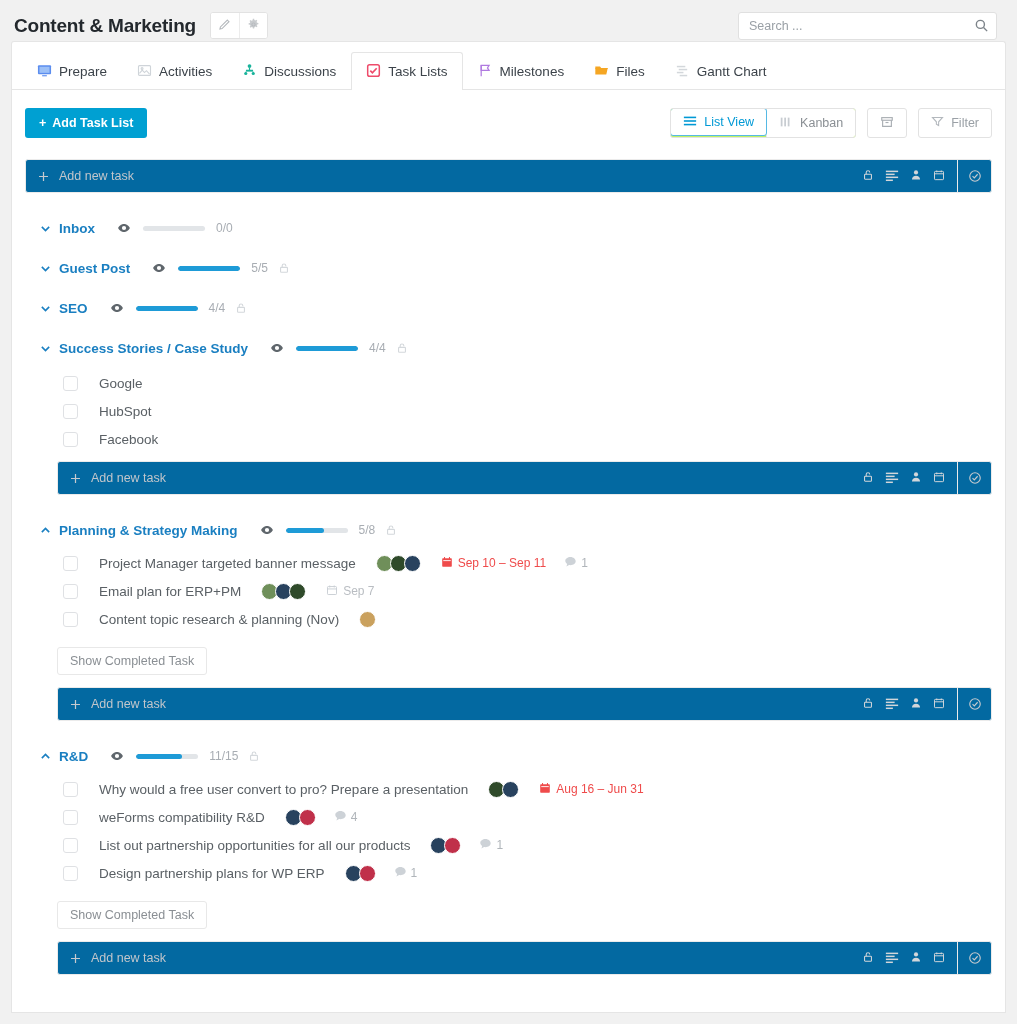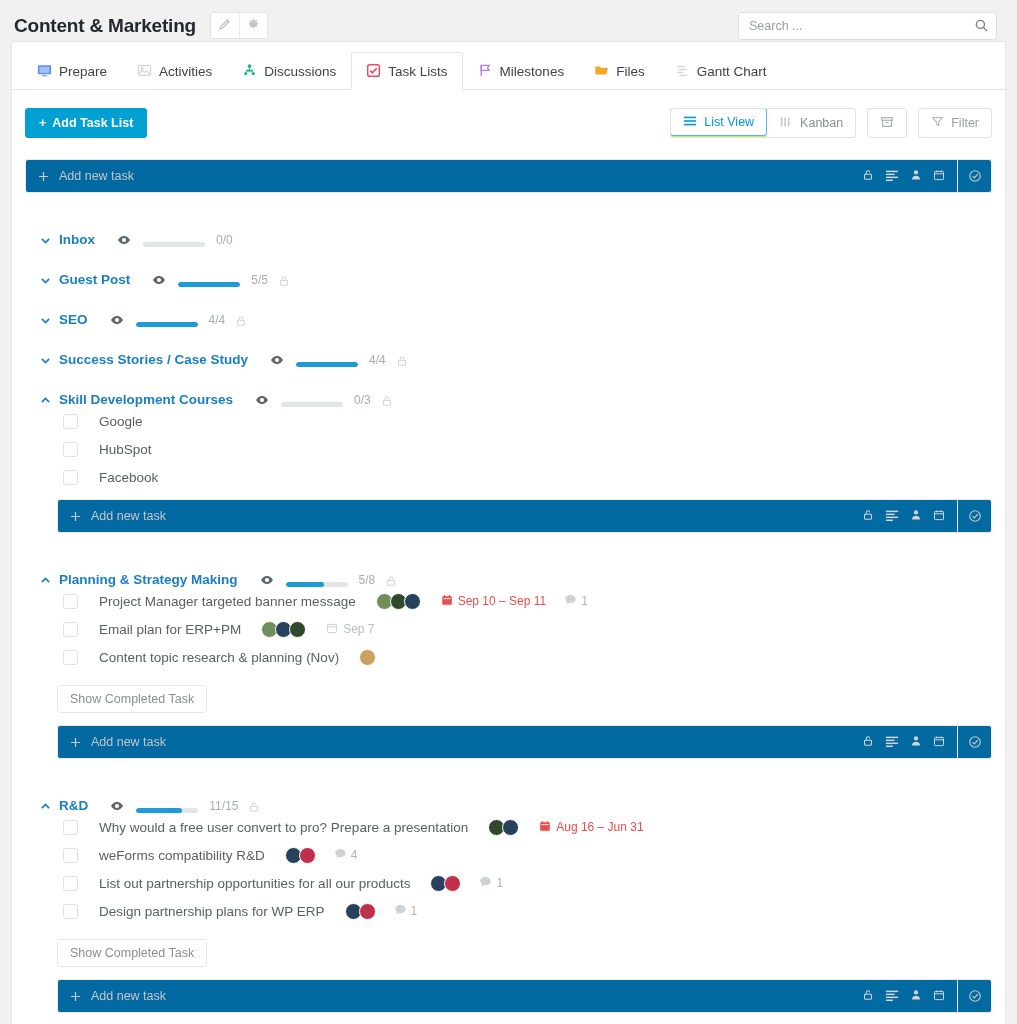--- a/index.html
+++ b/index.html
@@ -188,21 +188,21 @@
     border-left: 1px solid #ebebeb;
     width: 34px; height: 100%;
     display: flex; align-items: center; justify-content: center;
     cursor: pointer;
   }
   .addnew.indent { margin-left: 32px; }
 
   
   .tl-head {
     display: flex;
-    align-items: flex-end;
+    align-items: center;
     gap: 0;
     height: 38px;
     padding-left: 14px;
   }
   .caret {
     width: 20px; display: flex; align-items: center; justify-content: flex-start;
     cursor: pointer;
   }
   .tl-name {
     color: #1a7fc1;
@@ -579,43 +579,20 @@
           <span class="pcount">4/4</span>
           <span class="tl-lock">
             <svg width="12" height="12" viewBox="0 0 16 16" fill="none" stroke="#d4d8dc" stroke-width="1.5">
               <rect x="3.4" y="7.2" width="9.2" height="6.4" rx="1"></rect>
               <path d="M5.6 7.2V5a2.4 2.4 0 0 1 4.8 0v.6"></path>
             </svg>
           </span>
         </div>
       </div>
       <div class="group">
-        <div class="tl-head">
-          <span class="caret">
-            <svg width="13" height="13" viewBox="0 0 16 16" fill="none" stroke="#1a7fc1" stroke-width="2">
-              <path d="M3.5 10L8 5.5 12.5 10"></path>
-            </svg>
-          </span>
-          <span class="tl-name">Skill Development Courses</span>
-          <span class="tl-eye">
-            <svg width="14" height="14" viewBox="0 0 16 16" fill="#5f666c">
-              <path d="M8 3.4C4.6 3.4 2 6.2 1.2 8 2 9.8 4.6 12.6 8 12.6S14 9.8 14.8 8C14 6.2 11.4 3.4 8 3.4zm0 7a2.4 2.4 0 1 1 0-4.8 2.4 2.4 0 0 1 0 4.8z"></path>
-            </svg>
-          </span>
-          <span class="pbar">
-            <i style="width:0%"></i>
-          </span>
-          <span class="pcount">0/3</span>
-          <span class="tl-lock">
-            <svg width="12" height="12" viewBox="0 0 16 16" fill="none" stroke="#d4d8dc" stroke-width="1.5">
-              <rect x="3.4" y="7.2" width="9.2" height="6.4" rx="1"></rect>
-              <path d="M5.6 7.2V5a2.4 2.4 0 0 1 4.8 0v.6"></path>
-            </svg>
-          </span>
-        </div>
         <div class="tasks">
           <div class="task">
             <span class="chk"></span>
             <span class="task-title">Google</span>
           </div>
           <div class="task">
             <span class="chk"></span>
             <span class="task-title">HubSpot</span>
           </div>
           <div class="task">

